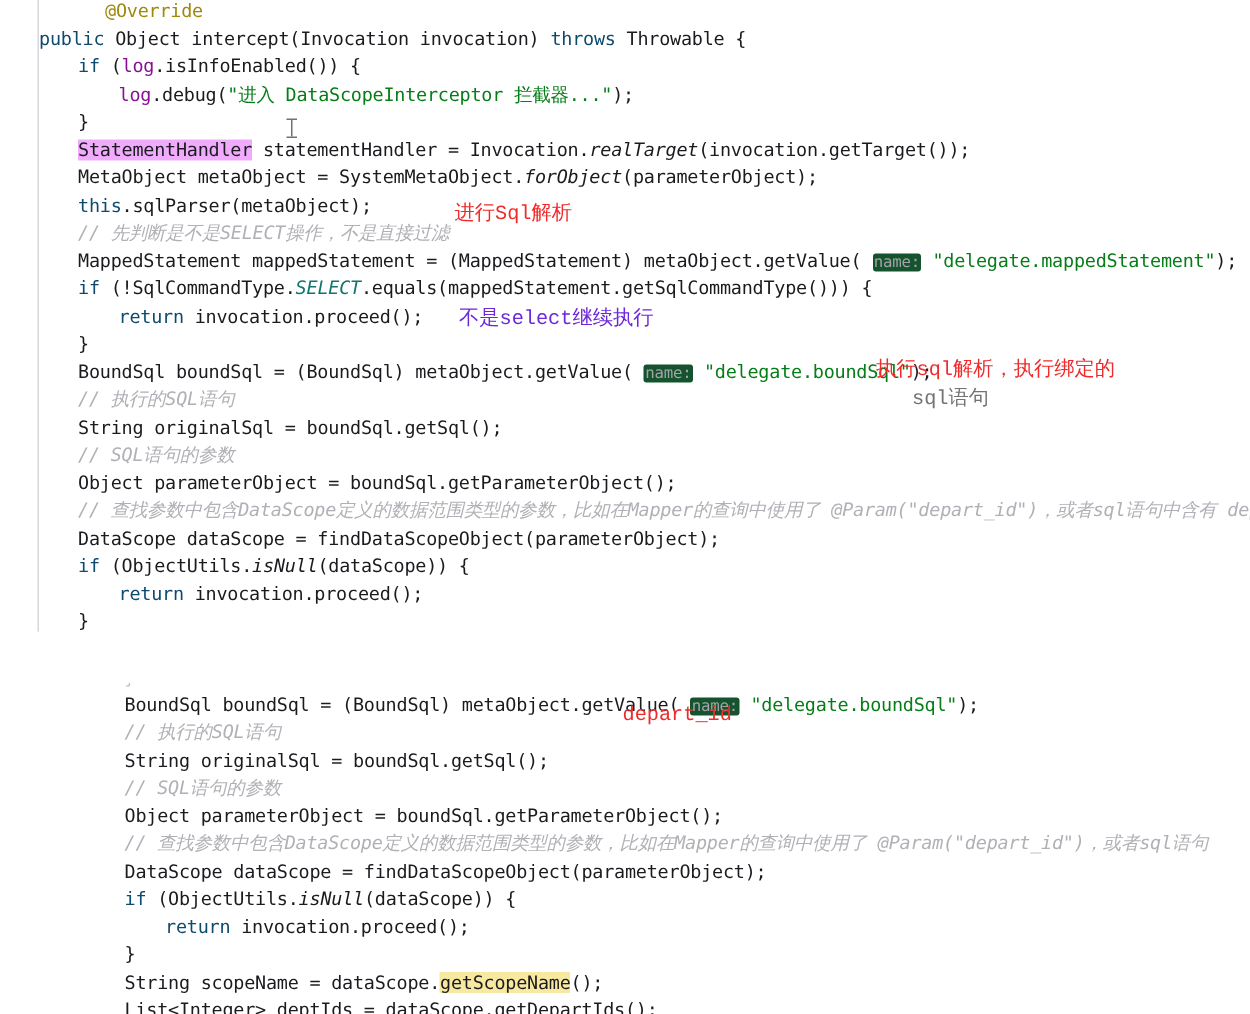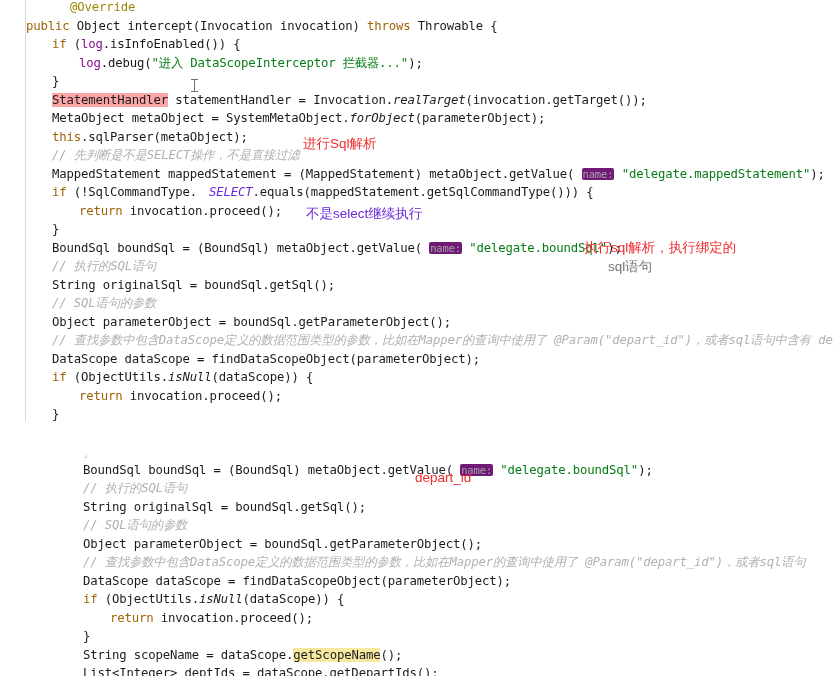--- a/index.html
+++ b/index.html
@@ -49,38 +49,38 @@
     height: 18.5px;
     line-height: 18.5px;
     font-size: 12.3px;
     font-family: "DejaVu Sans Mono", "Liberation Mono", monospace;
     white-space: pre;
     color: #1b1b1f;
     letter-spacing: -0.15px;
   }
 
   
-  .kw      { color: #a16207; }
+  .kw      { color: #0c4a6e; }
   .anno    { color: #9e880d; margin-left: 18px; }
   .str     { color: #067d17; }
   .fieldv  { color: #871094; }
-  .statf   { color: #6d28d9; font-style: italic; margin-left: 12px; }
+  .statf   { color: #0f766e; font-style: italic; }
   .ital    { font-style: italic; }
   .cmt     { color: #b0b0b6; font-style: italic; }
-  .hint    { color: #a3a3a9; background: #701a75; border-radius: 2px; padding: 0 1px; font-size: 10.5px; text-align: center; }
+  .hint    { color: #a3a3a9; background: #14532d; border-radius: 2px; padding: 0 1px; font-size: 10.5px; text-align: center; }
   .plain   { color: #1b1b1f; }
   .ulined  { text-decoration-color: #8b8b90; }
-  .selhl   { background: #fca5a5; }
+  .selhl   { background: #f0abfc; }
   .findhl  { background: #f7e9a0; }
 
   
   .annot {
     position: absolute;
     color: #ef2b2b;
-    font-family: Liberation Sans, sans-serif;
+    font-family: Liberation Mono, monospace;
     font-size: 13.5px;
     line-height: 18px;
     white-space: pre;
     font-weight: 400;
   }
 
   
   #mouse-cursor {
     position: absolute;
     left: 190px;

